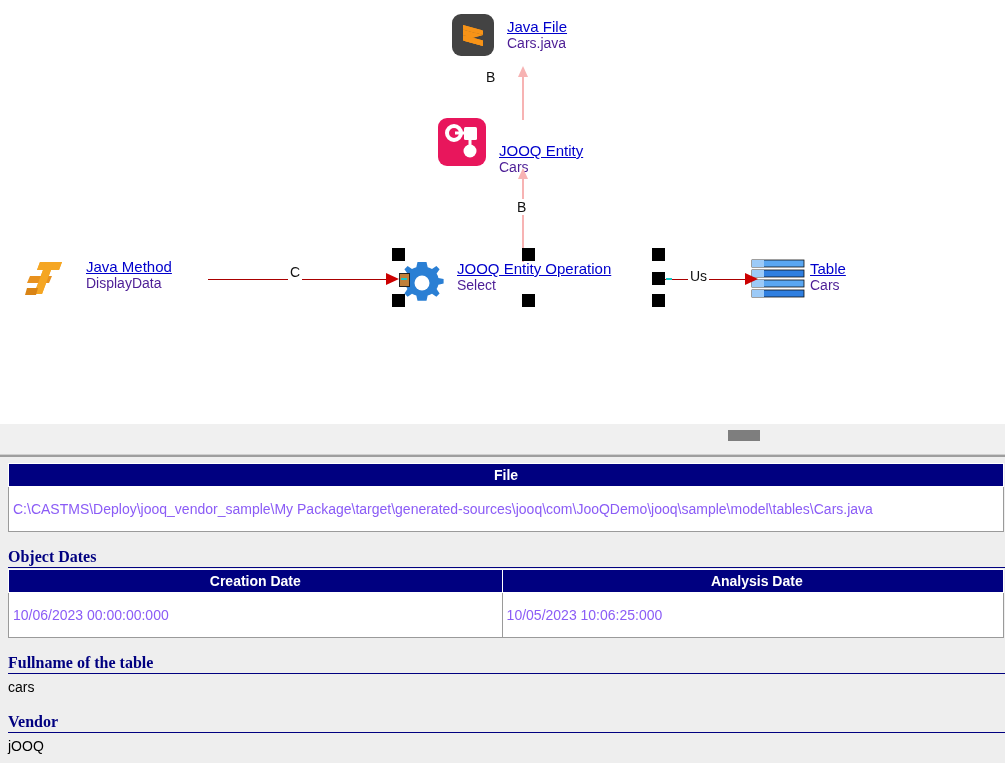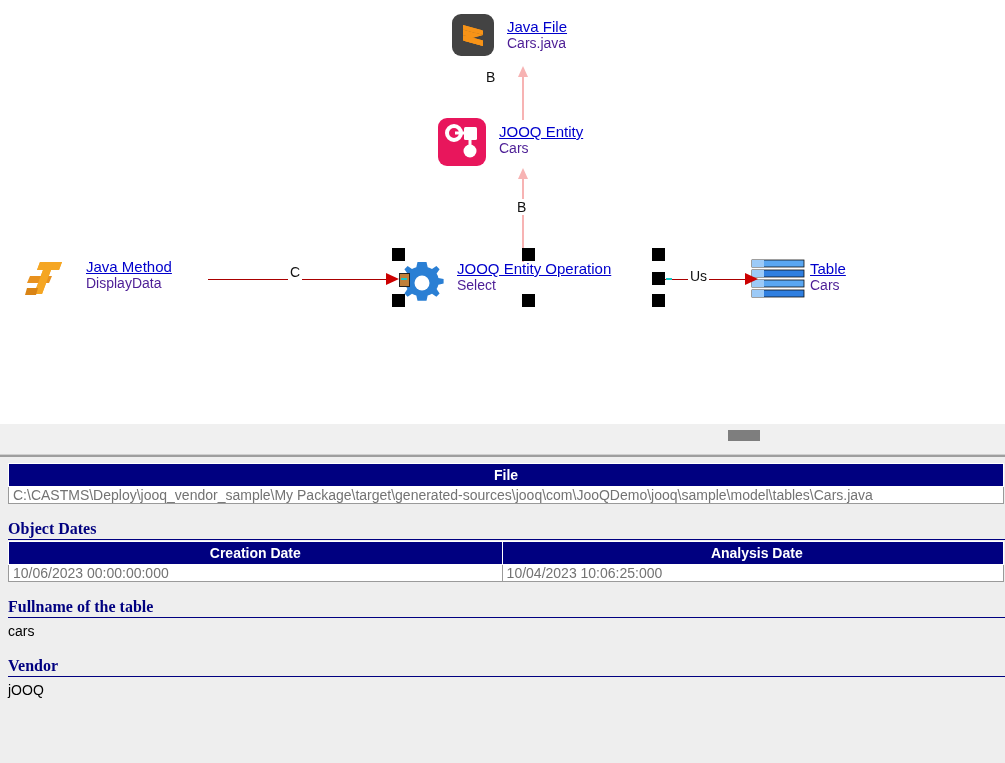--- a/index.html
+++ b/index.html
@@ -177,23 +177,23 @@
     color: #ffffff;
     font-weight: bold;
     font-size: 14px;
     text-align: center;
     padding: 3px 4px;
     border: 1px solid #ffffff;
     font-family: "Liberation Sans", sans-serif;
   }
   table.info-table td {
     background: #ffffff;
-    color: #737373;
-    font-size: 14px;
-    padding: 0 4px;
+    color: #8b5cf6;
+    font-size: 14px;
+    padding: 14px 4px;
     border: 1px solid #9a9a9a;
     font-family: "Liberation Sans", sans-serif;
     white-space: nowrap;
     overflow: hidden;
   }
 
   .section-heading {
     color: #000080;
     font-weight: bold;
     font-size: 16px;
@@ -239,21 +239,21 @@
       <div class="icon-jooqentity">
         <svg width="48" height="48" viewBox="0 0 48 48">
           <line x1="17" y1="15" x2="32" y2="15" stroke="#ffffff" stroke-width="3"></line>
           <line x1="32" y1="15" x2="32" y2="33" stroke="#ffffff" stroke-width="3"></line>
           <circle cx="16" cy="15" r="7" fill="none" stroke="#ffffff" stroke-width="4"></circle>
           <rect x="26" y="9" width="13" height="13" rx="1.5" fill="#ffffff"></rect>
           <circle cx="32" cy="33" r="6.5" fill="#ffffff"></circle>
         </svg>
       </div>
     </div>
-    <div class="node-text" style="left:61px; top:5px;">
+    <div class="node-text" style="left:61px; top:24px;">
       <span class="node-title">JOOQ Entity</span>
       <span class="node-sub">Cars</span>
     </div>
   </div>
 
   <div class="node" style="left:22px; top:256px;">
     <div class="node-icon">
       <div class="icon-javamethod">
         <svg width="48" height="44" viewBox="0 0 48 44">
           <polygon points="18,6 40,6 37,14 15,14" fill="#f5a623"></polygon>
@@ -359,21 +359,21 @@
     <table class="info-table">
       <thead>
         <tr>
           <th style="width:50%;">Creation Date</th>
           <th style="width:50%;padding-left:12px;">Analysis Date</th>
         </tr>
       </thead>
       <tbody>
         <tr>
           <td>10/06/2023 00:00:00:000</td>
-          <td>10/04/2023 10:06:25:000</td>
+          <td>10/05/2023 10:06:25:000</td>
         </tr>
       </tbody>
     </table>
 
     <div class="section-heading">Fullname of the table</div>
     <div class="section-value">cars</div>
 
     <div class="section-heading">Vendor</div>
     <div class="section-value">jOOQ</div>
 

